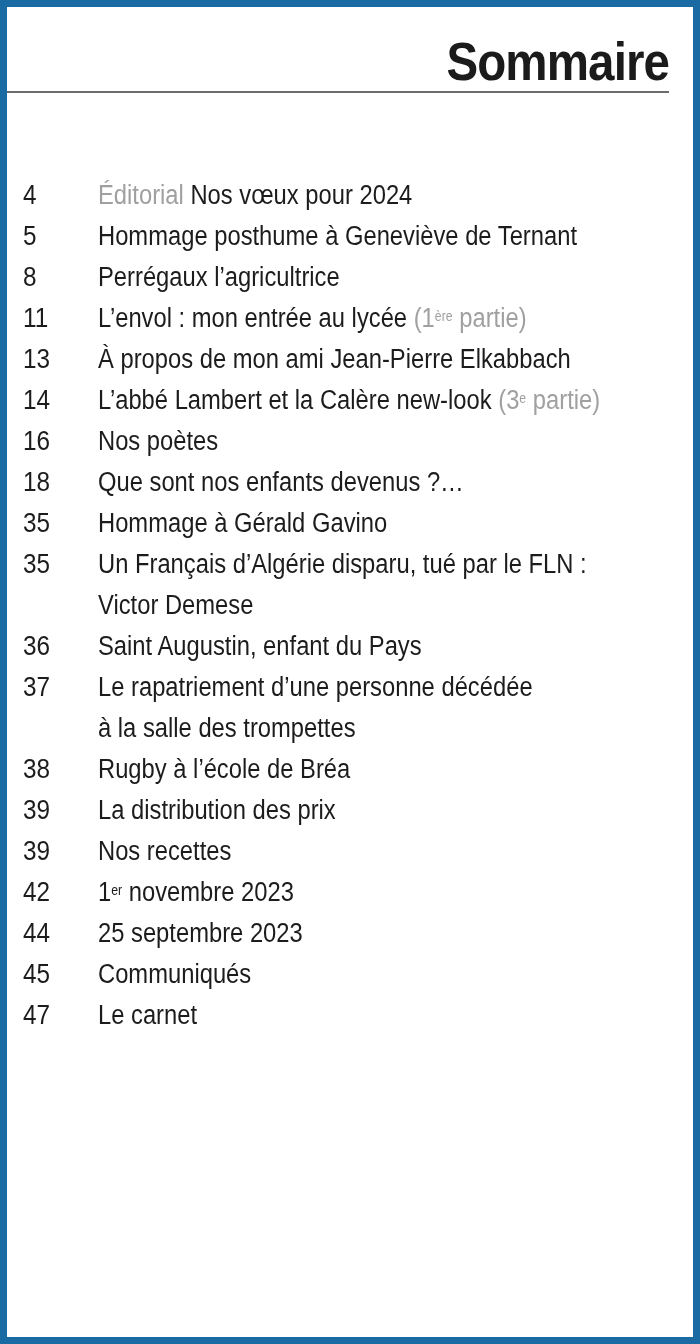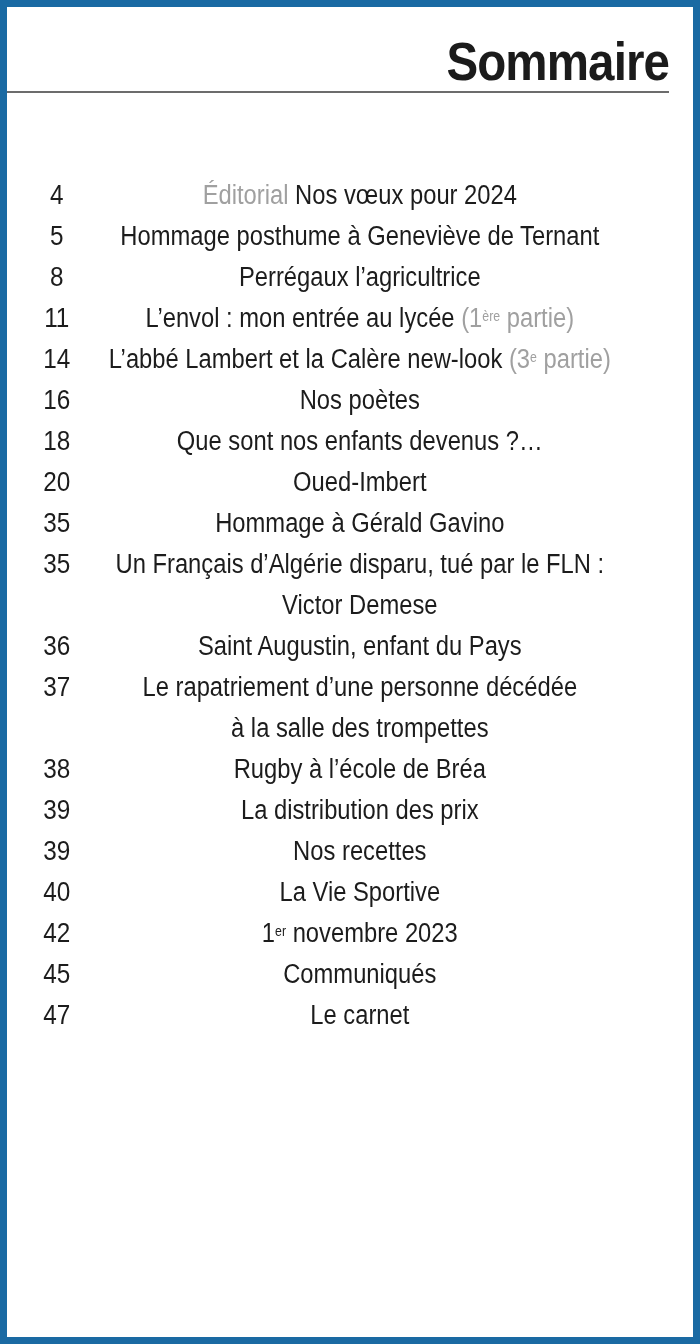--- a/index.html
+++ b/index.html
@@ -1,17 +1,17 @@
 <!DOCTYPE html>
 <html><head>
 <meta charset="utf-8">
 <style>
   html, body { margin:0; padding:0; }
   body { width:700px; height:1344px; background:#1a6aa3; position:relative; overflow:hidden; }
-  .frame { position:absolute; left:7px; top:7px; right:7px; bottom:7px; background:#ffffff;text-align:center; }
+  .frame { position:absolute; left:7px; top:7px; right:7px; bottom:7px; background:#ffffff; }
   .title { position:absolute; right:24px; top:24px; font-family:"Liberation Sans", sans-serif; font-weight:bold; font-size:54px; color:#1b1b1b; letter-spacing:-1px; transform:scaleX(0.88); transform-origin:right center; line-height:60px; }
   .rule { position:absolute; left:0px; right:24px; top:84px; height:2px; background:#6c6c6c; }
   .toc { position:absolute; left:16px; top:168px; width:670px; font-family:"Liberation Sans", sans-serif; font-size:27px; color:#1c1c1c; }
   .entry { display:flex; line-height:41px; }
   .num { width:75px; flex:none; transform:scaleX(0.9); transform-origin:left center; }
   .txt { flex:1; transform:scaleX(0.88); transform-origin:left center; white-space:nowrap; }
   .grey { color:#a0a0a0; }
   sup { font-size:14px; vertical-align:top; position:relative; top:-2px; }
 </style>
 </head>
@@ -32,34 +32,34 @@
     </div>
     <div class="entry">
       <span class="num">8</span>
       <span class="txt">Perrégaux l’agricultrice</span>
     </div>
     <div class="entry">
       <span class="num">11</span>
       <span class="txt"><span>L’envol : mon entrée au lycée</span> <span class="grey"><span>(1</span><sup>ère</sup><span> partie)</span></span></span>
     </div>
     <div class="entry">
+      <span class="num">13</span>
+      <span class="txt">À propos de mon ami Jean-Pierre Elkabbach</span>
+    </div>
+    <div class="entry">
       <span class="num">14</span>
       <span class="txt"><span>L’abbé Lambert et la Calère new-look</span> <span class="grey"><span>(3</span><sup>e</sup><span> partie)</span></span></span>
     </div>
     <div class="entry">
       <span class="num">16</span>
       <span class="txt">Nos poètes</span>
     </div>
     <div class="entry">
       <span class="num">18</span>
       <span class="txt">Que sont nos enfants devenus ?…</span>
-    </div>
-    <div class="entry">
-      <span class="num">20</span>
-      <span class="txt">Oued-Imbert</span>
     </div>
     <div class="entry">
       <span class="num">35</span>
       <span class="txt">Hommage à Gérald Gavino</span>
     </div>
     <div class="entry">
       <span class="num">35</span>
       <span class="txt">
           <div>Un Français d’Algérie disparu, tué par le FLN :</div>
           <div>Victor Demese</div>
@@ -82,26 +82,26 @@
     </div>
     <div class="entry">
       <span class="num">39</span>
       <span class="txt">La distribution des prix</span>
     </div>
     <div class="entry">
       <span class="num">39</span>
       <span class="txt">Nos recettes</span>
     </div>
     <div class="entry">
-      <span class="num">40</span>
-      <span class="txt">La Vie Sportive</span>
+      <span class="num">42</span>
+      <span class="txt"><span>1</span><sup>er</sup><span> novembre 2023</span></span>
     </div>
     <div class="entry">
-      <span class="num">42</span>
-      <span class="txt"><span>1</span><sup>er</sup><span> novembre 2023</span></span>
+      <span class="num">44</span>
+      <span class="txt">25 septembre 2023</span>
     </div>
     <div class="entry">
       <span class="num">45</span>
       <span class="txt">Communiqués</span>
     </div>
     <div class="entry">
       <span class="num">47</span>
       <span class="txt">Le carnet</span>
     </div>
   </div>

